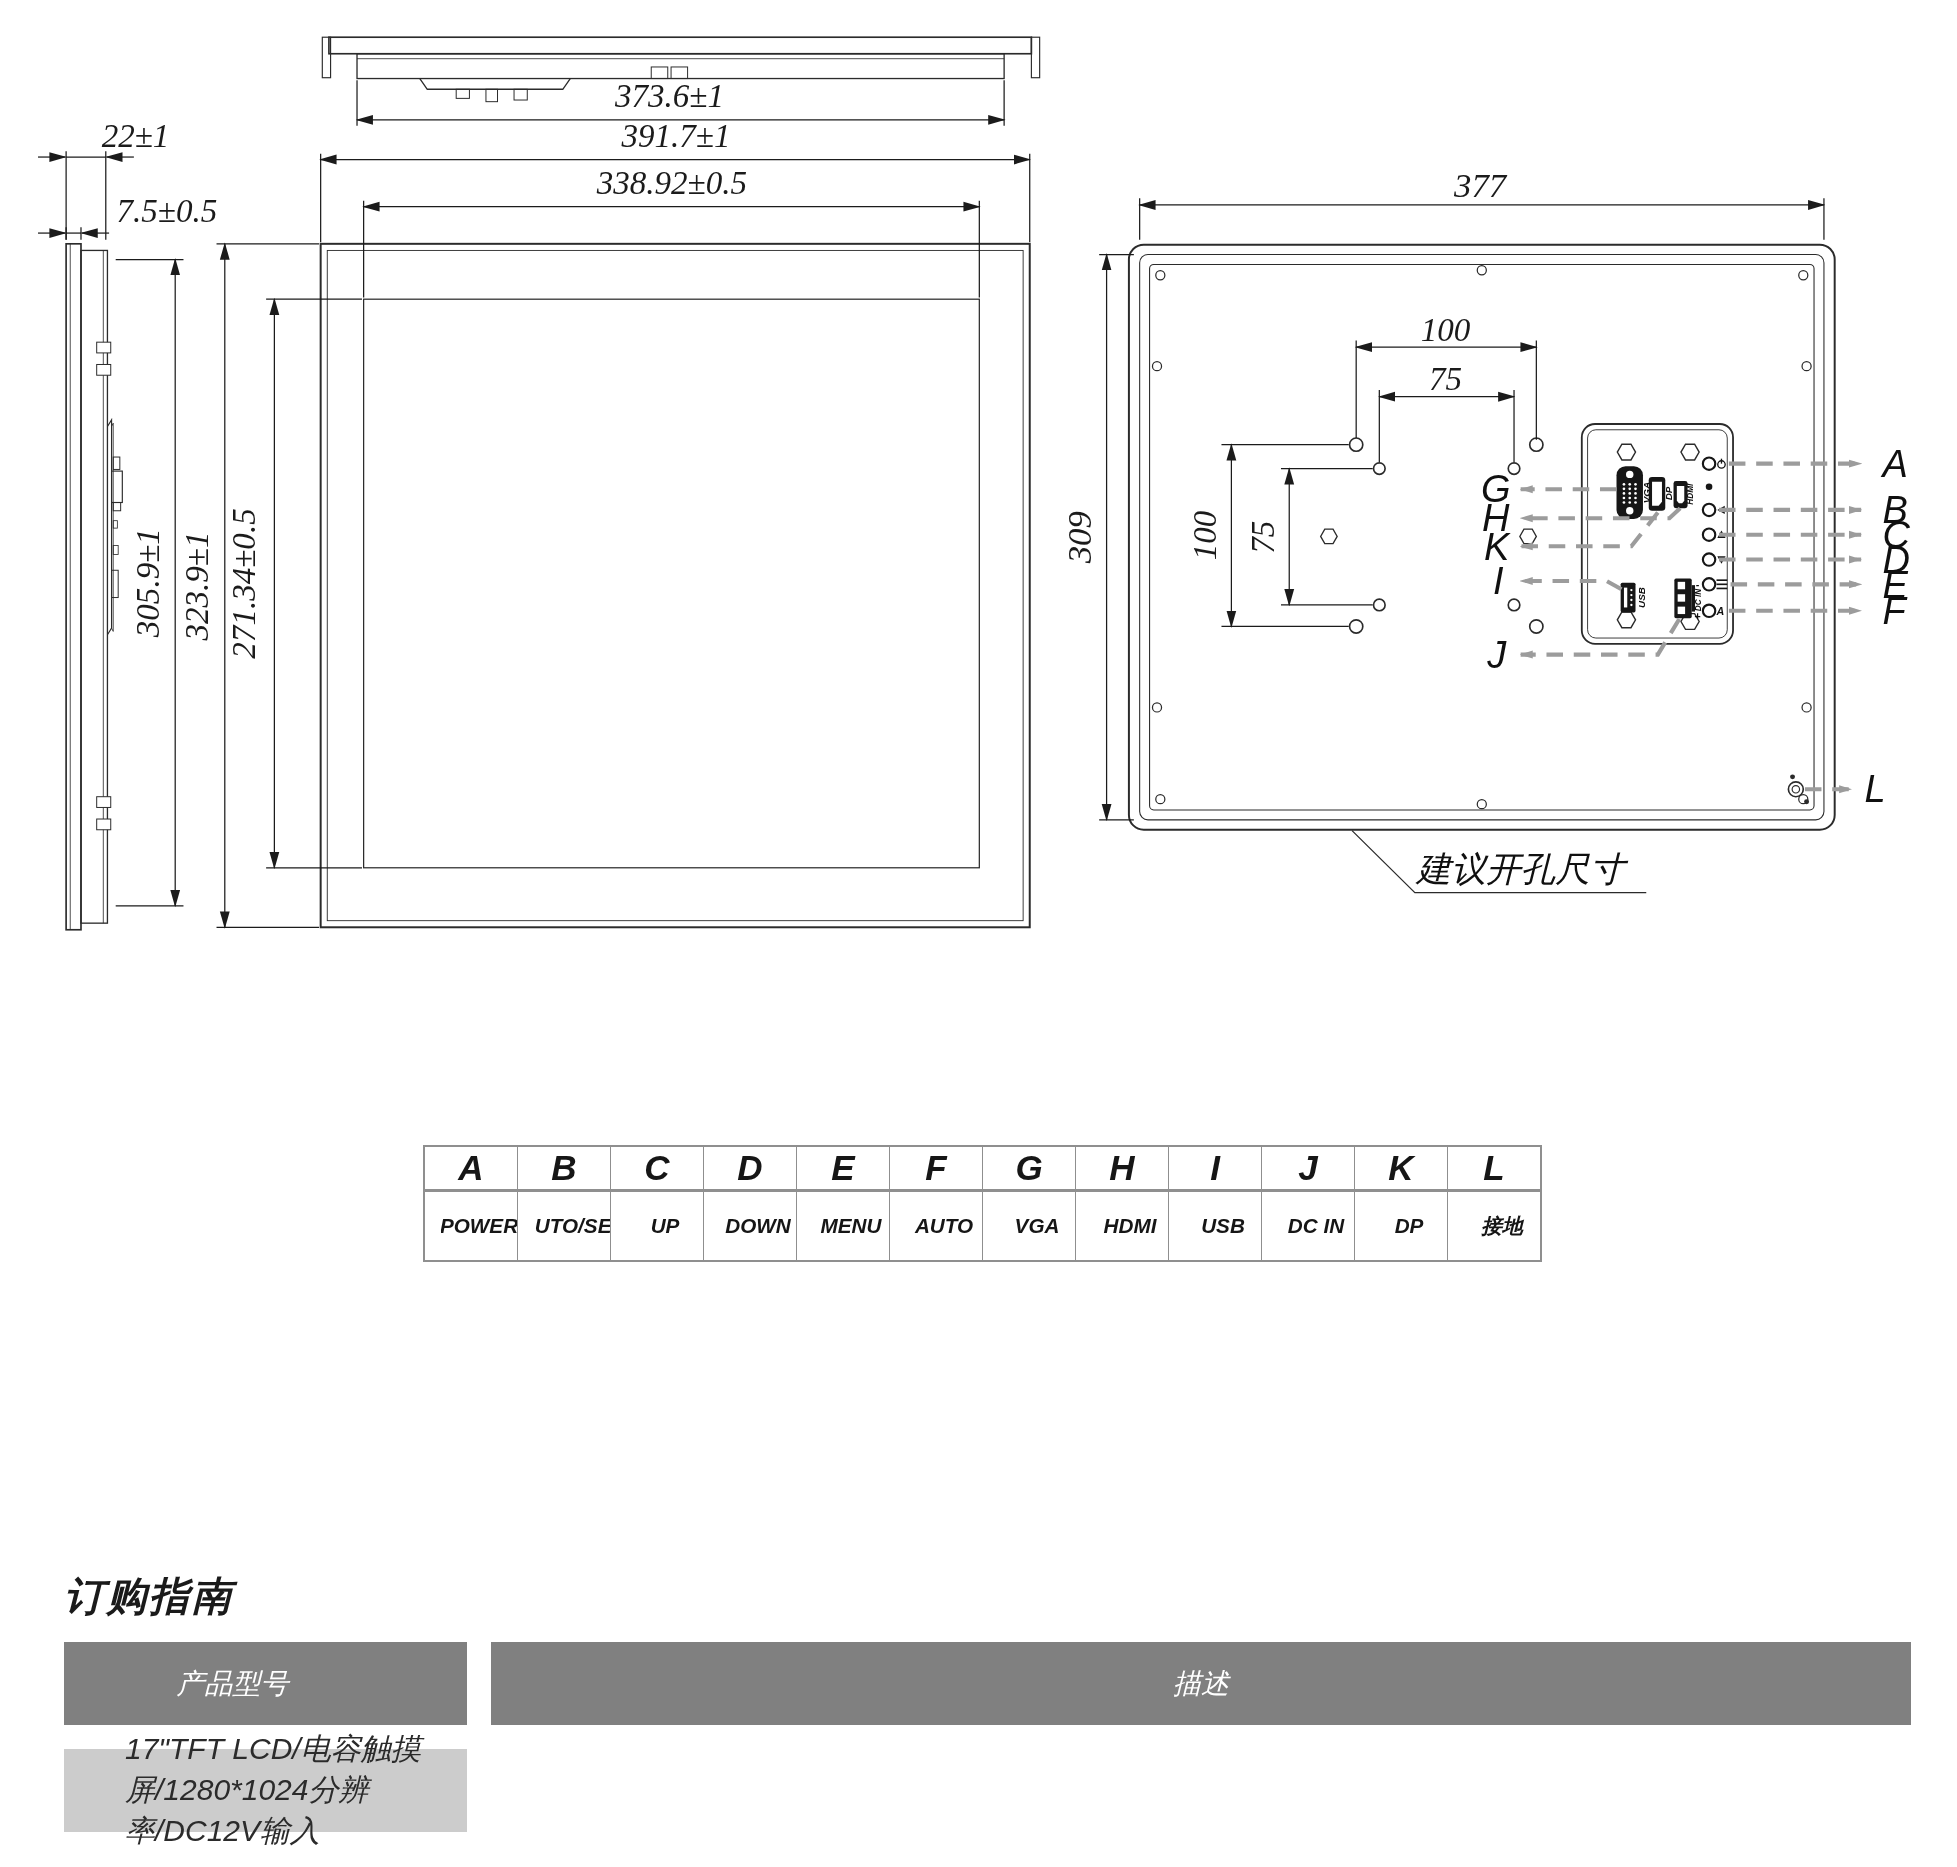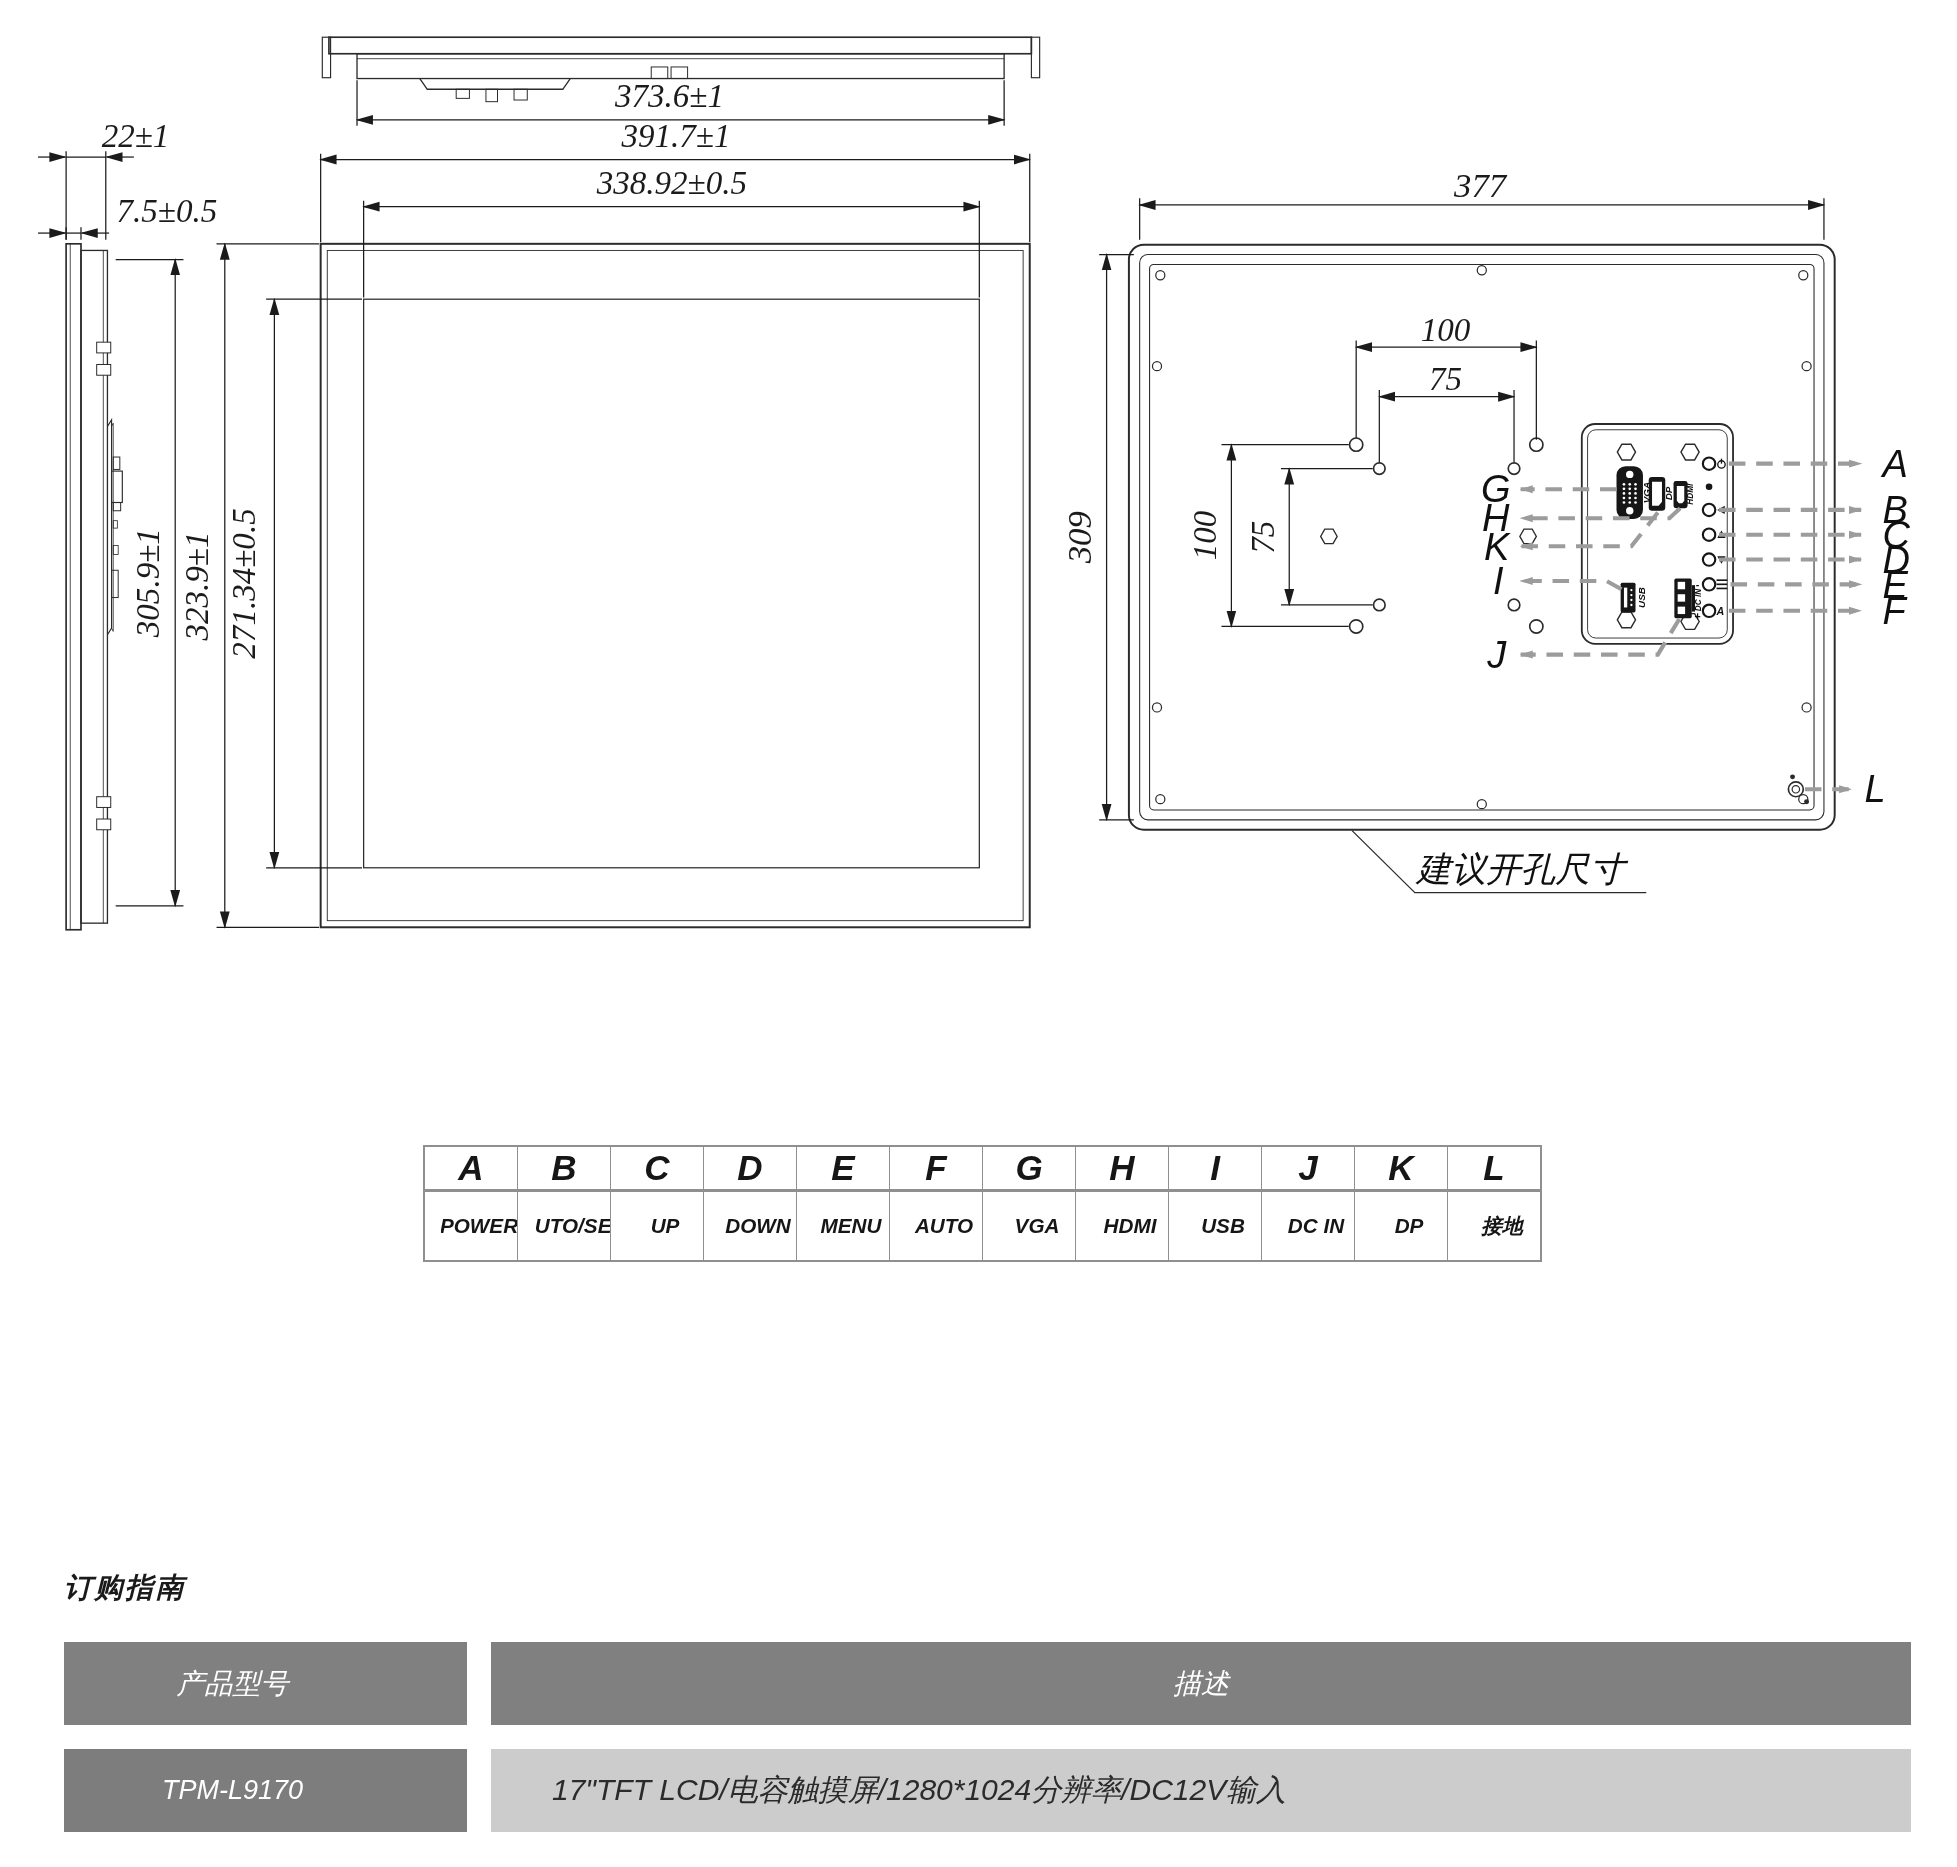--- a/index.html
+++ b/index.html
@@ -18,21 +18,21 @@
   .legend{position:absolute;left:423px;top:1145px;width:1119px;height:117px;
           display:flex;border:2.5px solid #8f8f8f;box-sizing:border-box;background:#fff;}
   .legend .col{flex:1 1 0;display:flex;flex-direction:column;border-left:1.7px solid #8f8f8f;min-width:0;}
   .legend .col:first-child{border-left:none;}
   .legend .cell-letter{height:42px;display:flex;align-items:center;justify-content:center;
           border-bottom:3.3px solid #8f8f8f;font-size:35px;font-weight:600;color:#161616;}
   .legend .cell-label{flex:1;display:flex;align-items:center;justify-content:center;
           font-size:20.7px;font-weight:600;color:#161616;white-space:nowrap;overflow:hidden;margin-left:16px;}
 
   
-  .order-title{position:absolute;left:64px;top:1569px;font-size:28px;font-weight:700;
+  .order-title{position:absolute;left:64px;top:1569px;font-size:40px;font-weight:700;
           color:#1a1a1a;letter-spacing:2.5px;}
   .order-table{position:absolute;left:64px;top:1642px;width:1830px;
           display:grid;grid-template-columns:403px 1420px;grid-template-rows:83px 83px;
           column-gap:7.4px;row-gap:6.6px;gap:24px;}
   .oc{display:flex;align-items:center;}
   .oc-head{background:#808080;color:#ffffff;font-size:28px;justify-content:center;}
   .oc-model-h{padding-right:66px;}
   .oc-model{background:#7d7d7d;color:#ffffff;font-size:27px;justify-content:center;padding-right:66px;}
   .oc-desc{background:#cccccc;color:#2b2b2b;font-size:30px;font-weight:500;padding-left:61px;}
 </style>
@@ -403,18 +403,17 @@
     <div class="cell-letter">L</div>
     <div class="cell-label">接地</div>
   </div>
 </div>
 
 <div class="order-title">订购指南</div>
 
 <div class="order-table">
   <div class="oc oc-head oc-model-h">产品型号</div>
   <div class="oc oc-head">描述</div>
-  <div class="oc oc-model">TPM-L9170</div>
   <div class="oc oc-desc">17"TFT LCD/电容触摸屏/1280*1024分辨率/DC12V输入</div>
 </div>
 
 </div>
 
 
 </body></html>

